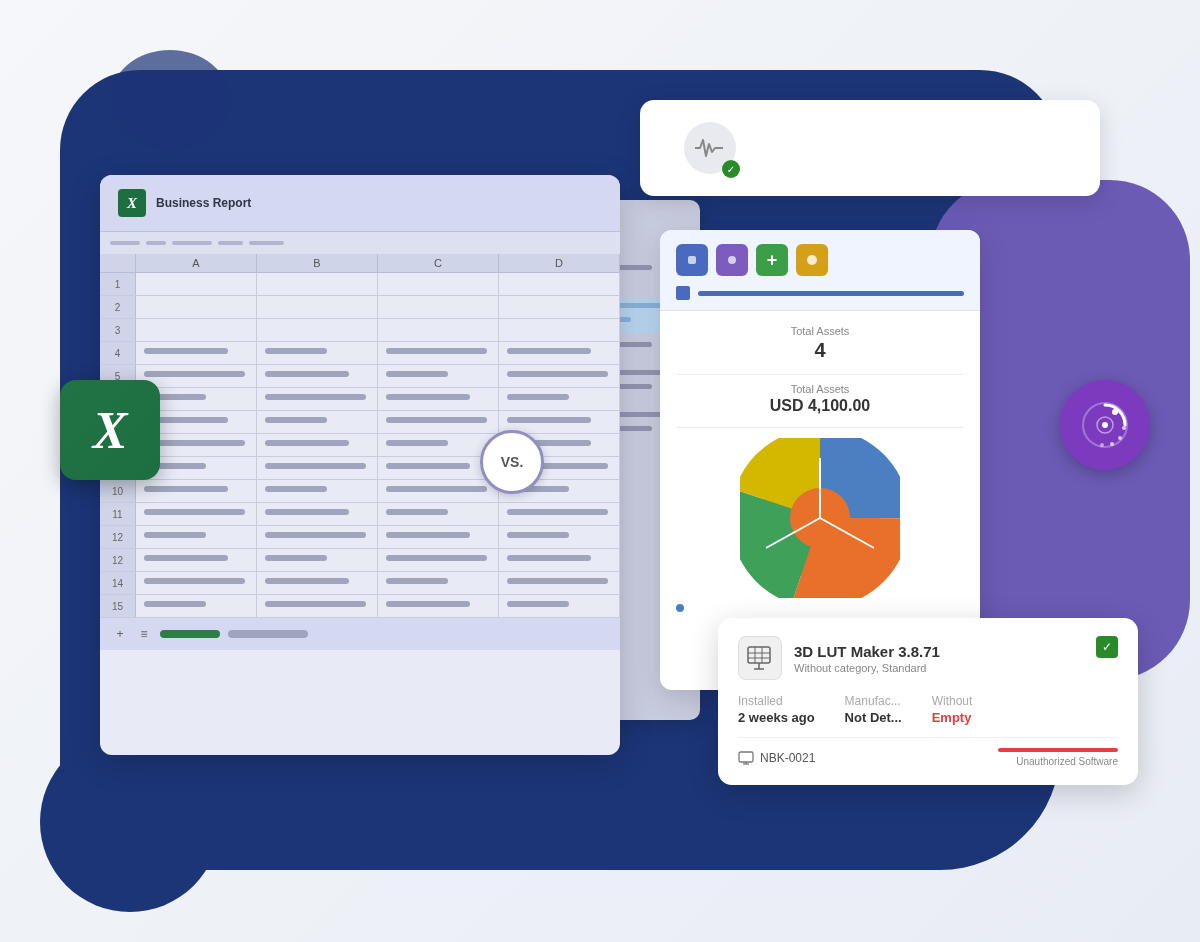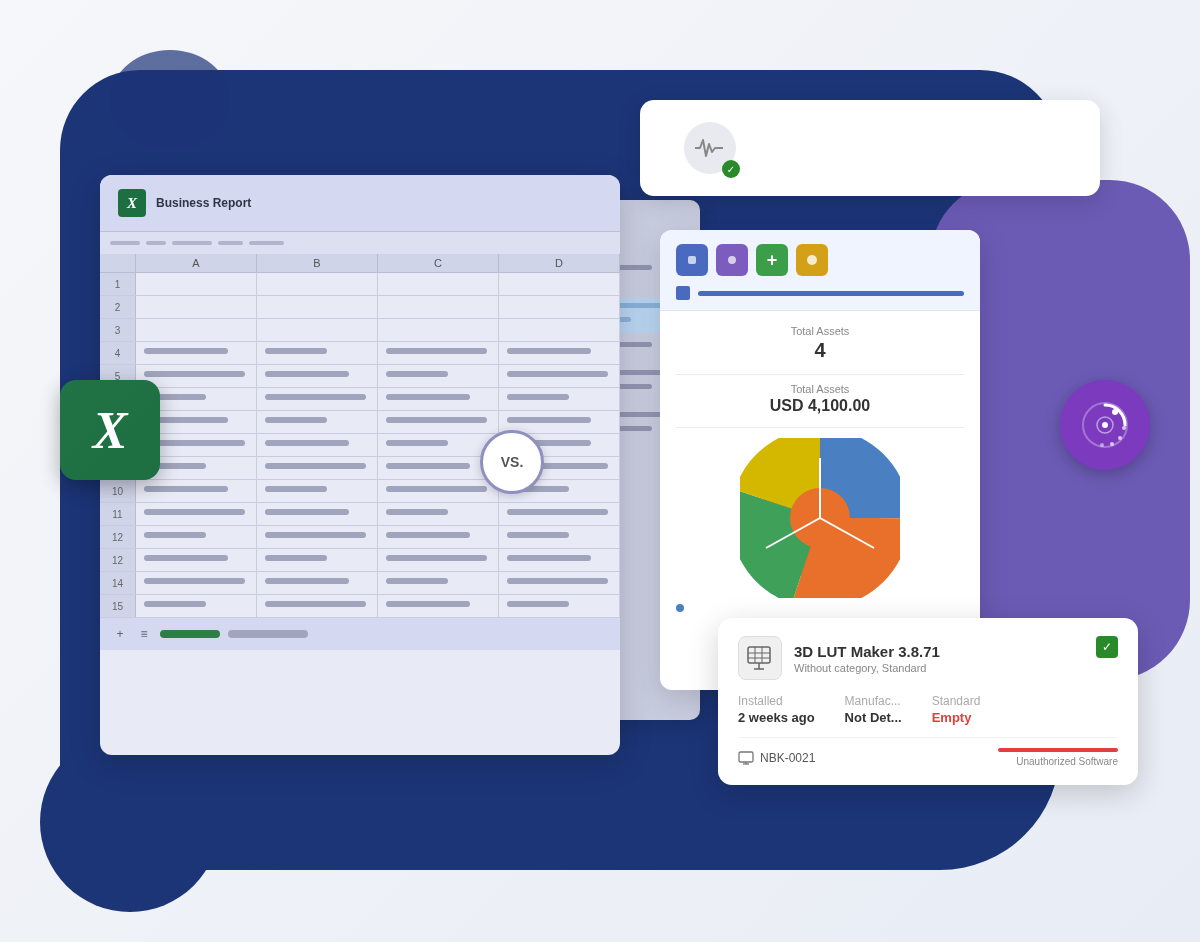--- a/index.html
+++ b/index.html
@@ -940,21 +940,21 @@
     <div class="software-meta">
       <div class="meta-item">
         <label>Installed</label>
         <div class="meta-val">2 weeks ago</div>
       </div>
       <div class="meta-item">
         <label>Manufac...</label>
         <div class="meta-val">Not Det...</div>
       </div>
       <div class="meta-item">
-        <label>Standard</label>
+        <label>Without</label>
         <div class="meta-val red">Empty</div>
       </div>
     </div>
 
     <div class="software-footer">
       <div class="device-info">
 
         <svg width="16" height="14" viewBox="0 0 16 14">
           <rect x="1" y="1" width="14" height="10" rx="1.5" fill="none" stroke="#777" stroke-width="1.3"></rect>
           <line x1="8" y1="11" x2="8" y2="13" stroke="#777" stroke-width="1.3"></line>

